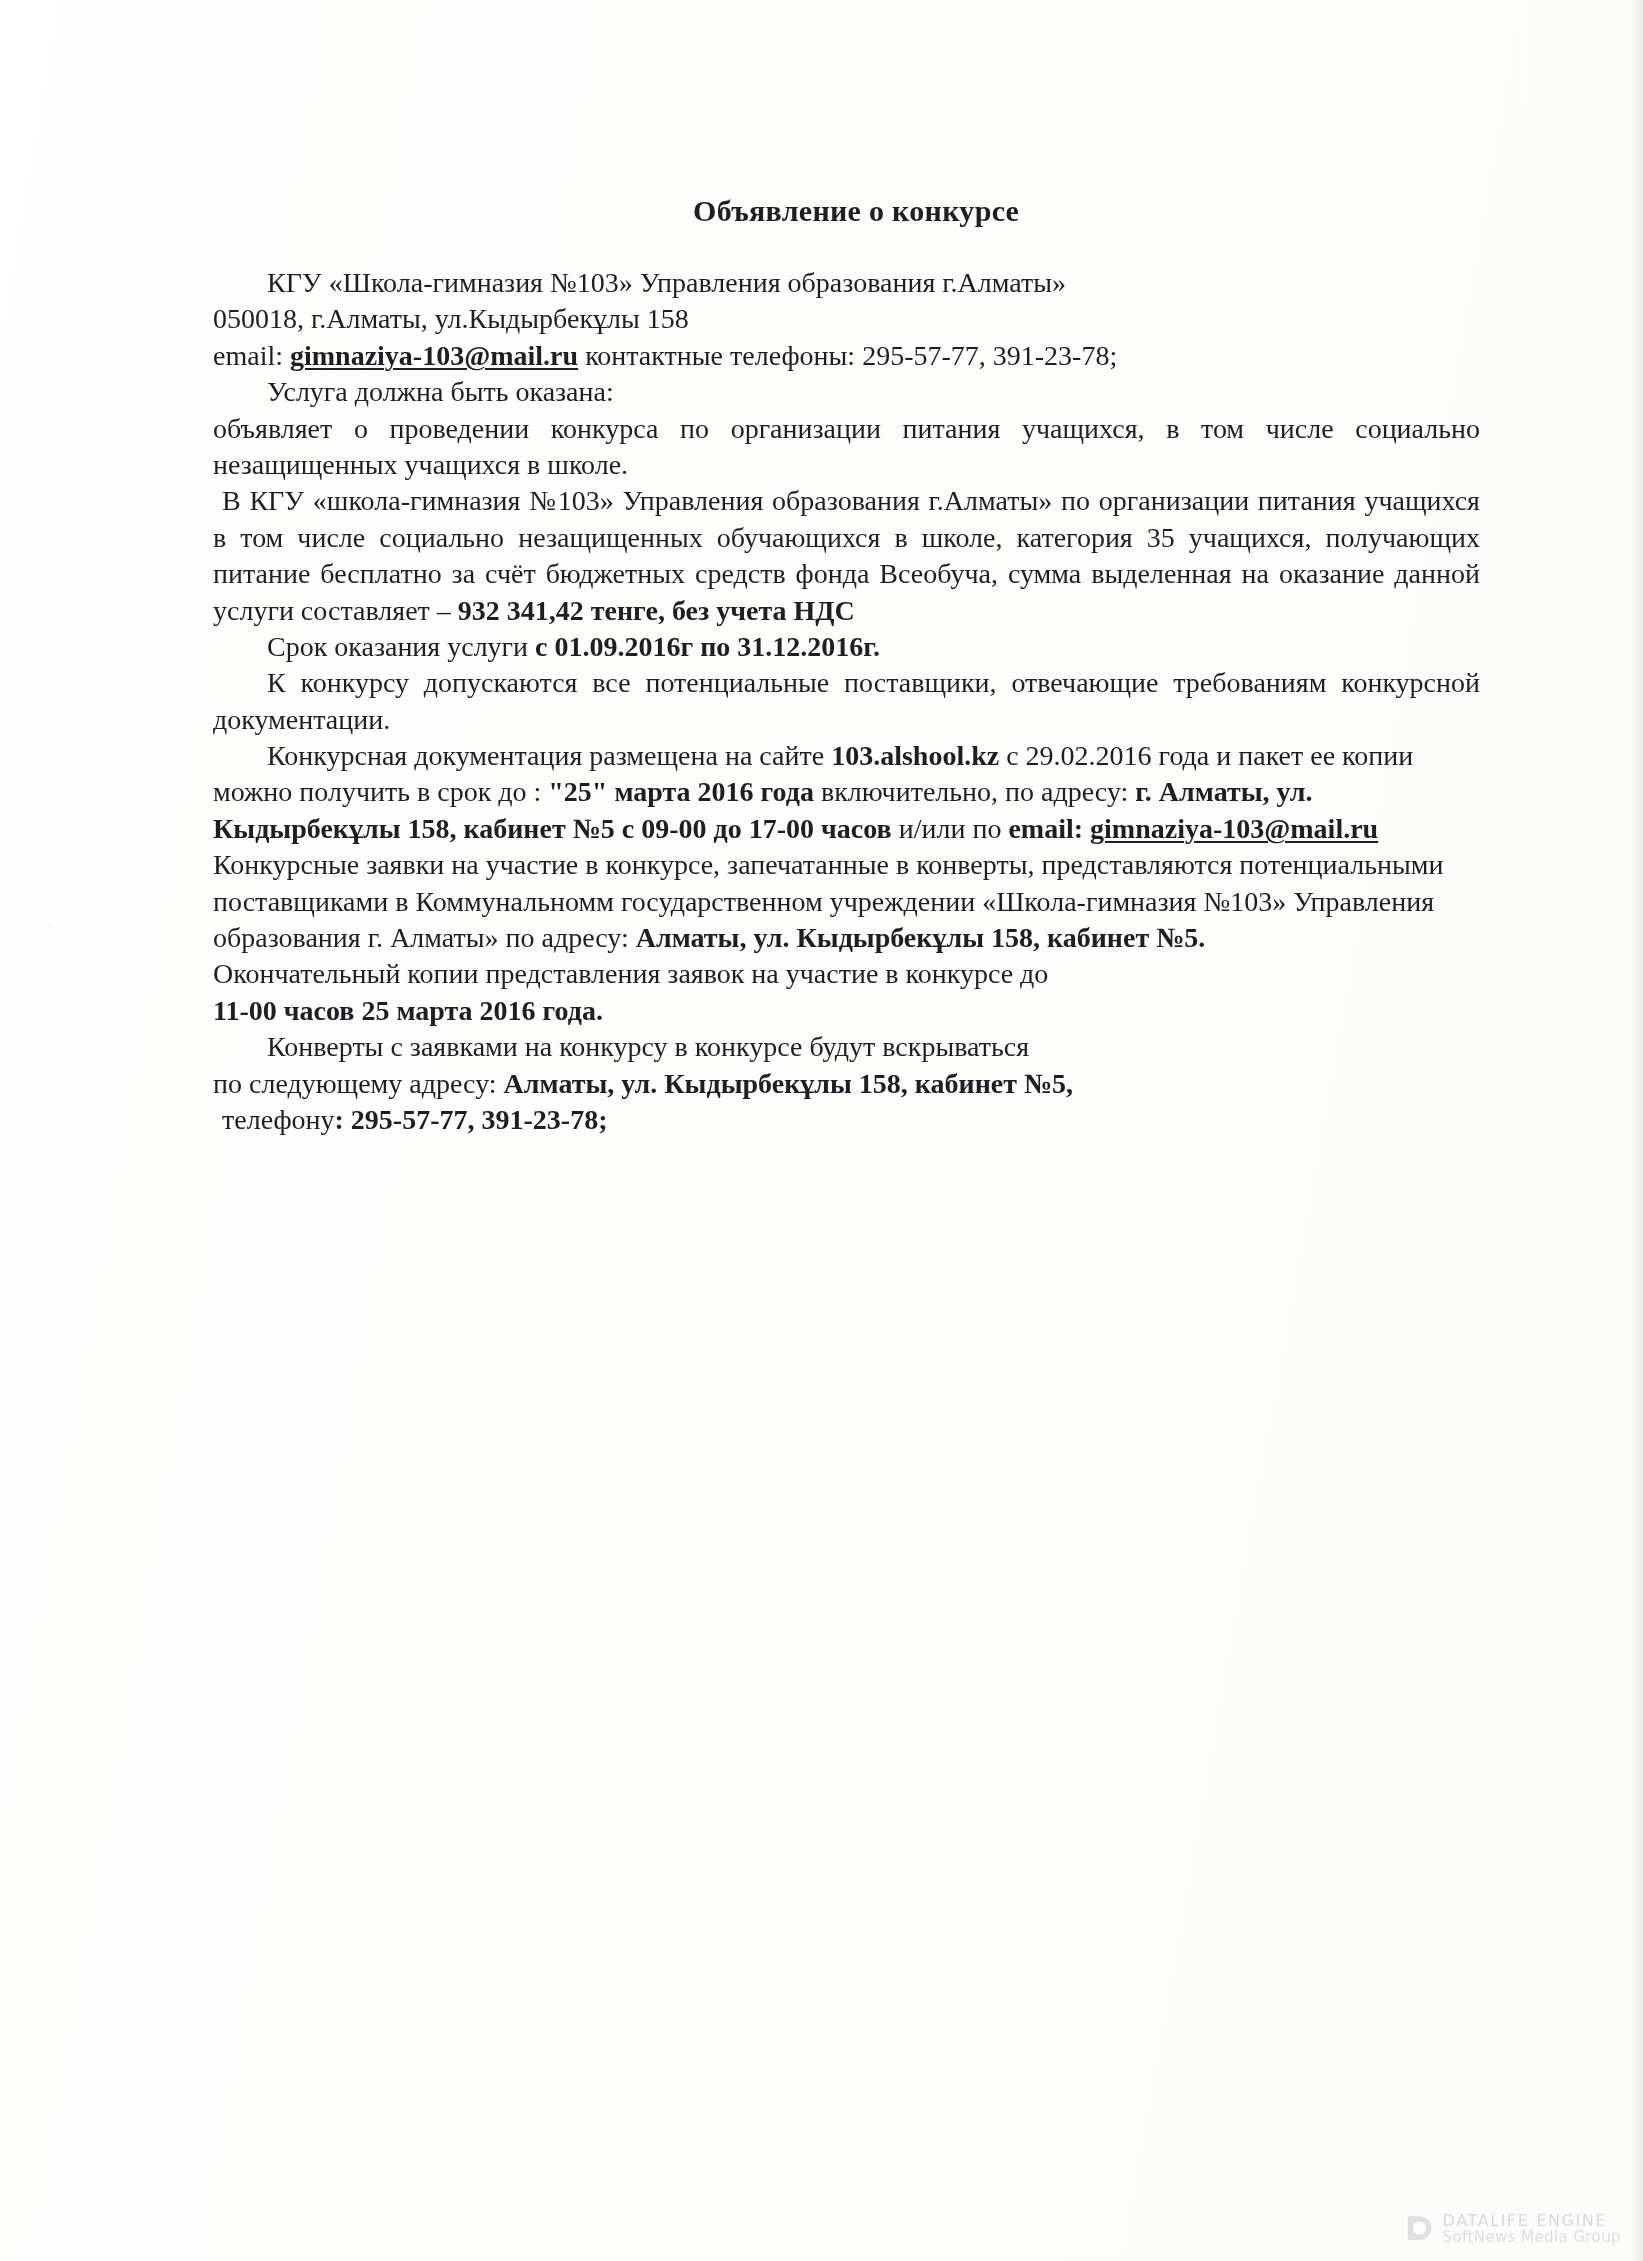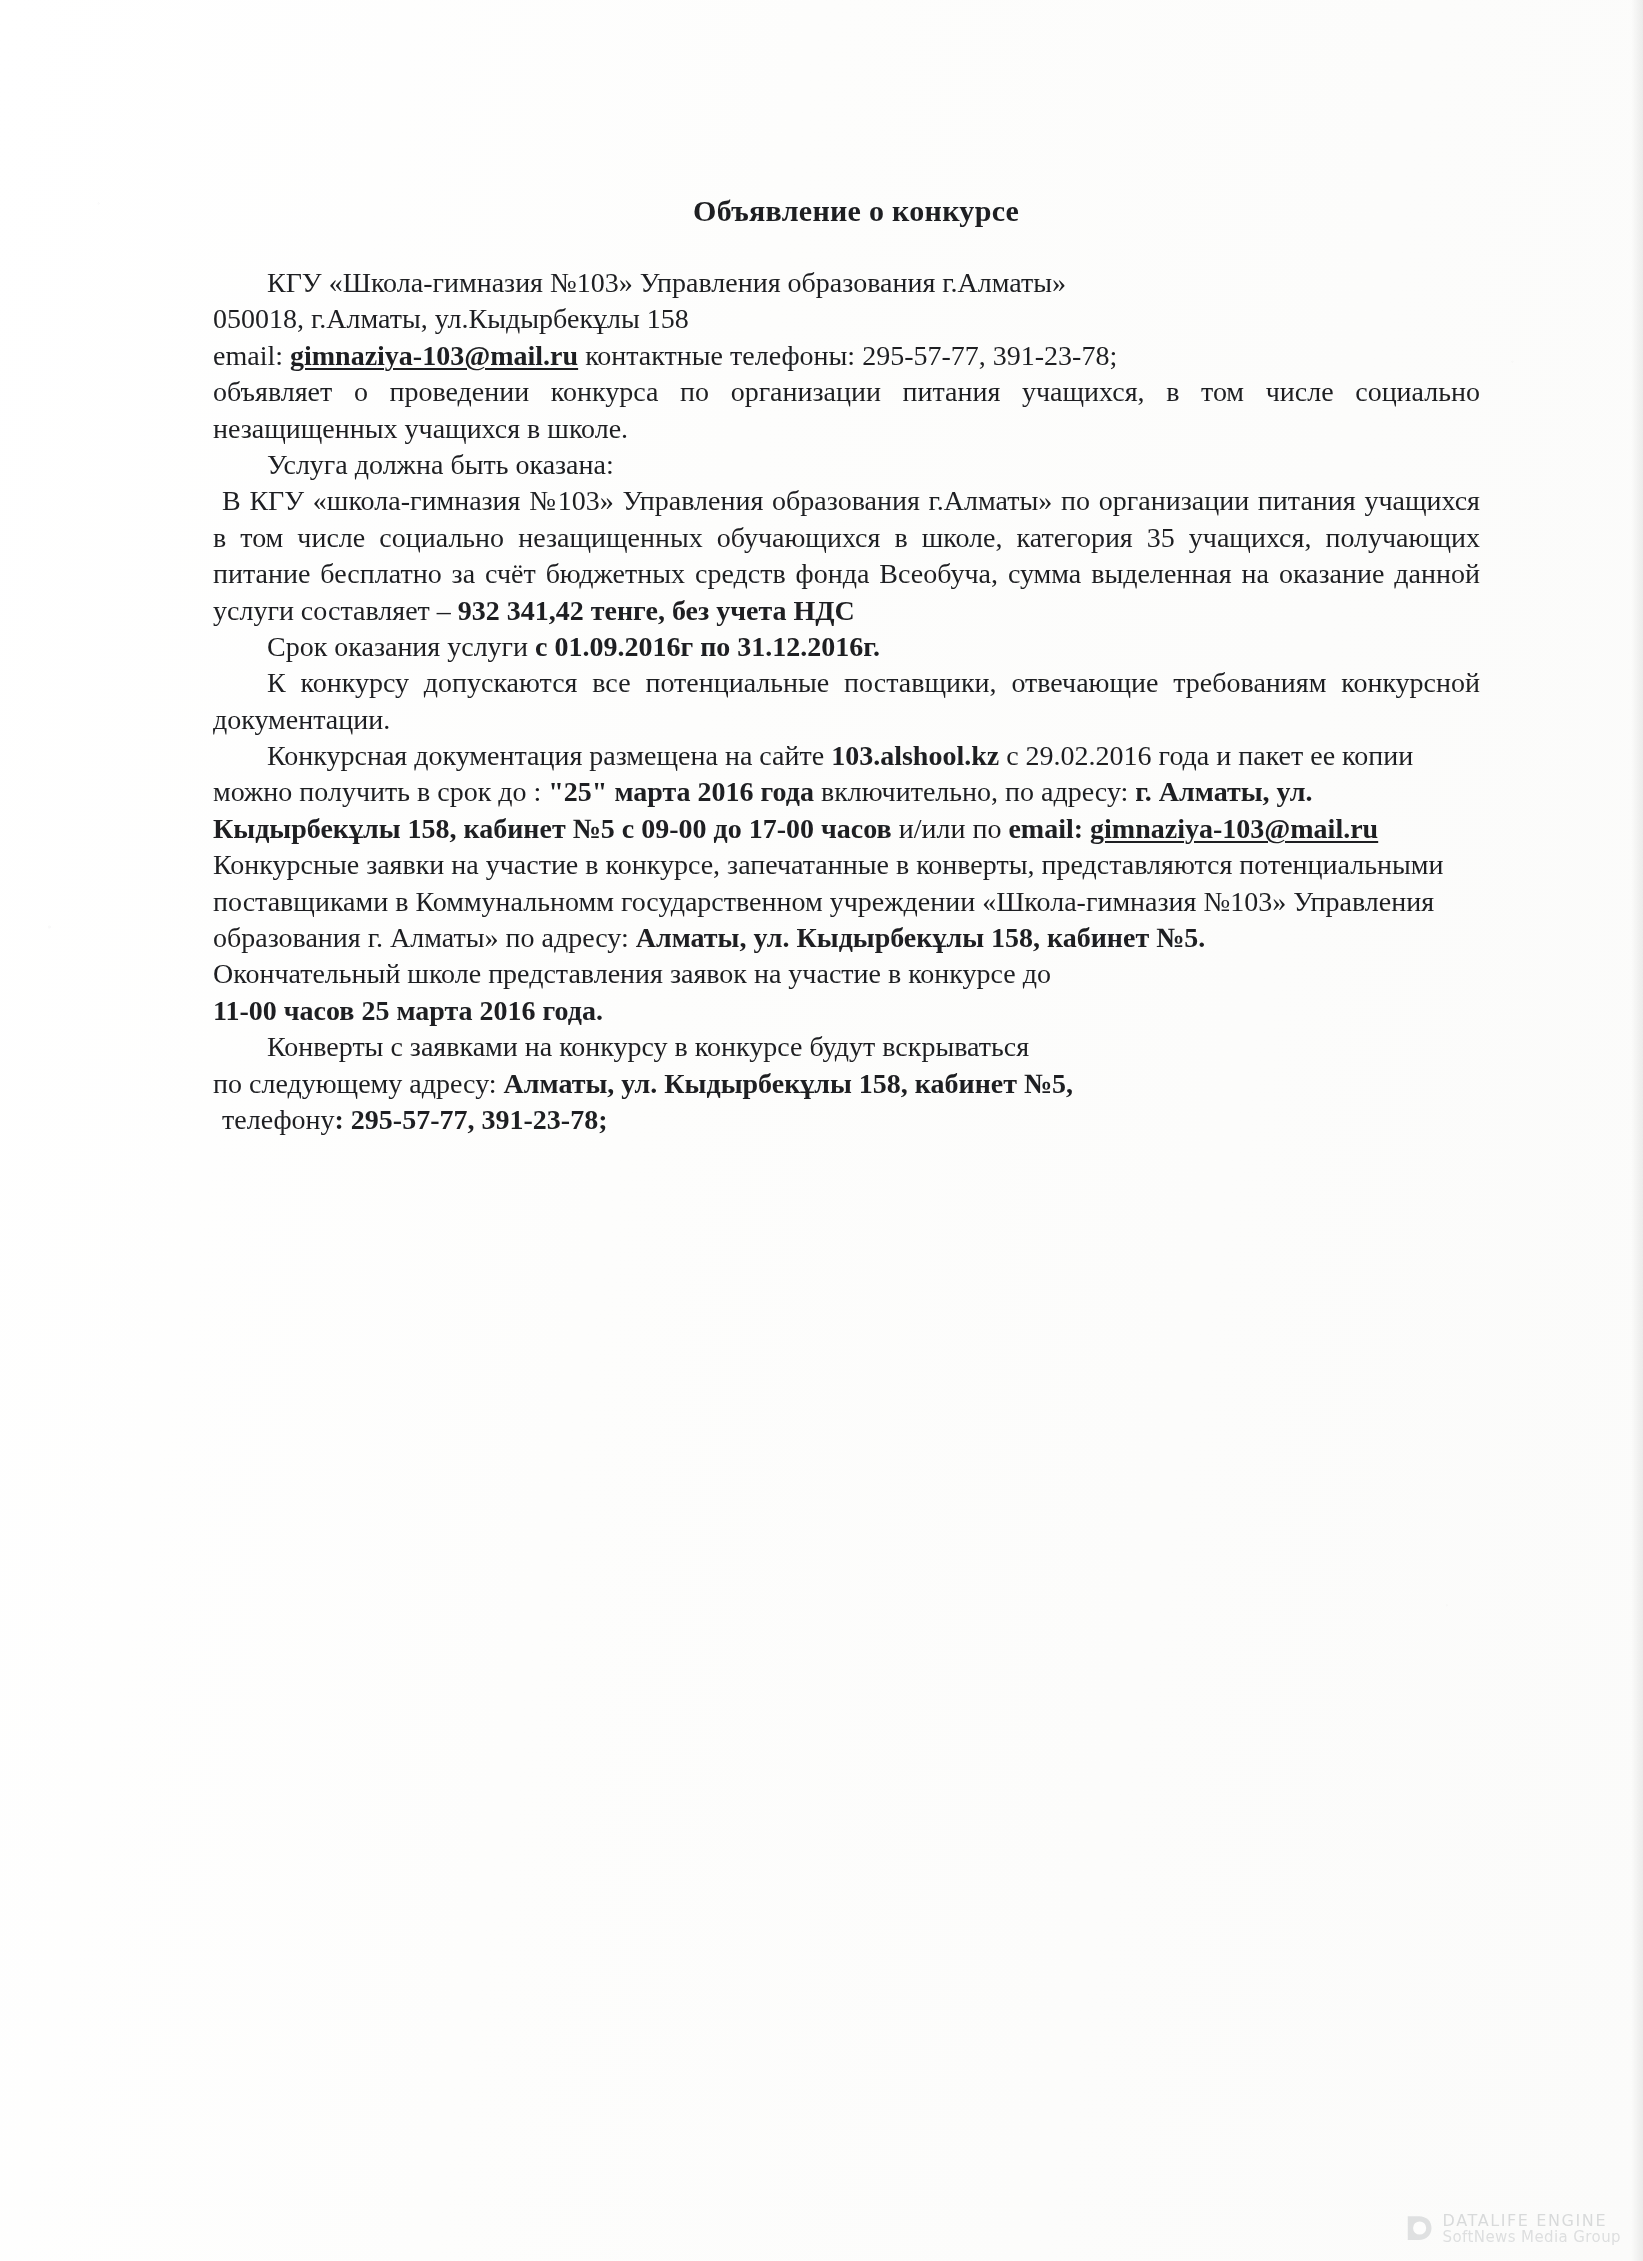--- a/index.html
+++ b/index.html
@@ -118,23 +118,23 @@
 
     <p class="blk">050018, г.Алматы, ул.Кыдырбекұлы 158</p>
 
     <p class="blk">
       <span>email:</span>
       <span class="u-link">gimnaziya-103@mail.ru</span>
       <span>контактные телефоны:</span>
       <span>295-57-77, 391-23-78;</span>
     </p>
 
+    <p class="blk ind">Услуга должна быть оказана:</p>
+
     <p class="blk just">объявляет о проведении конкурса по организации питания учащихся, в том числе социально незащищенных учащихся в школе.</p>
-
-    <p class="blk ind">Услуга должна быть оказана:</p>
 
     <p class="blk just ind-sm">
       <span>В КГУ «школа-гимназия №103» Управления образования г.Алматы» по организации питания учащихся в том числе социально незащищенных обучающихся в школе, категория 35 учащихся, получающих питание бесплатно за счёт бюджетных средств фонда Всеобуча, сумма выделенная на оказание данной услуги составляет – </span><b>932 341,42</b>
       <b>тенге, без  учета НДС</b>
     </p>
 
     <p class="blk ind">
       <span>Срок оказания услуги </span><b>с 01.09.2016г по 31.12.2016г.</b>
     </p>
 
@@ -142,21 +142,21 @@
 
     <p class="blk ind">
       <span>Конкурсная документация размещена на сайте </span><b>103.alshool.kz</b><span>  с  29.02.2016 года и пакет ее копии можно получить в срок до : </span><b>"25"  марта 2016 года</b><span>  включительно, по адресу: </span><b>г. Алматы, ул. Кыдырбекұлы 158, кабинет №5 с 09-00 до 17-00 часов</b><span> и/или по </span><b>email:</b>
       <span class="u-link">gimnaziya-103@mail.ru</span>
     </p>
 
     <p class="blk">
       <span>Конкурсные заявки на участие в конкурсе, запечатанные в конверты, представляются потенциальными поставщиками в Коммунальномм государственном учреждении «Школа-гимназия №103» Управления образования г. Алматы»  по адресу: </span><b>Алматы, ул. Кыдырбекұлы 158, кабинет №5.</b>
     </p>
 
-    <p class="blk">Окончательный школе представления заявок на участие в конкурсе до</p>
+    <p class="blk">Окончательный копии представления заявок на участие в конкурсе до</p>
 
     <p class="blk">
       <b>11-00 часов  25  марта  2016 года.</b>
     </p>
 
     <p class="blk ind">Конверты с заявками на конкурсу в конкурсе будут вскрываться</p>
 
     <p class="blk">
       <span>по следующему адресу: </span><b>Алматы, ул. Кыдырбекұлы 158, кабинет №5,</b>
     </p>

